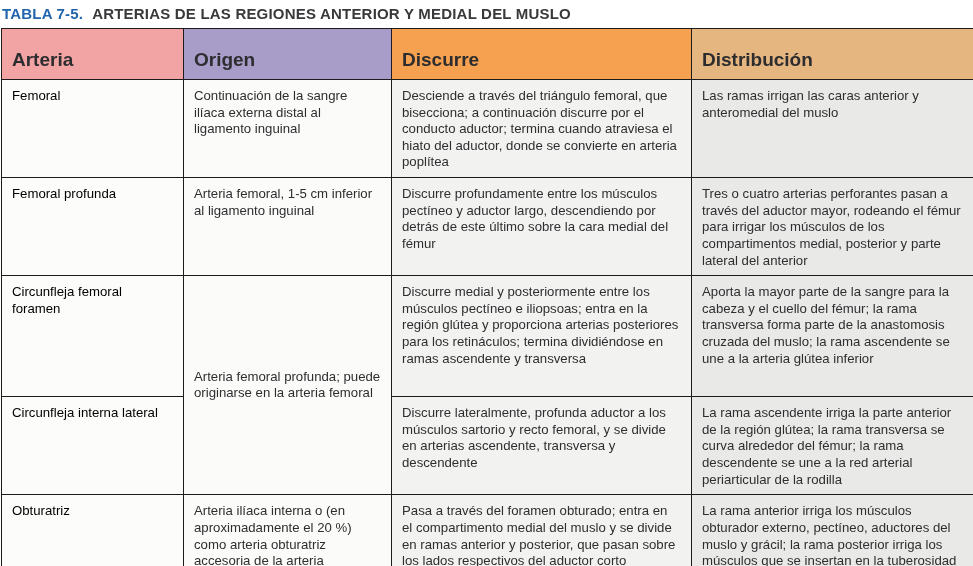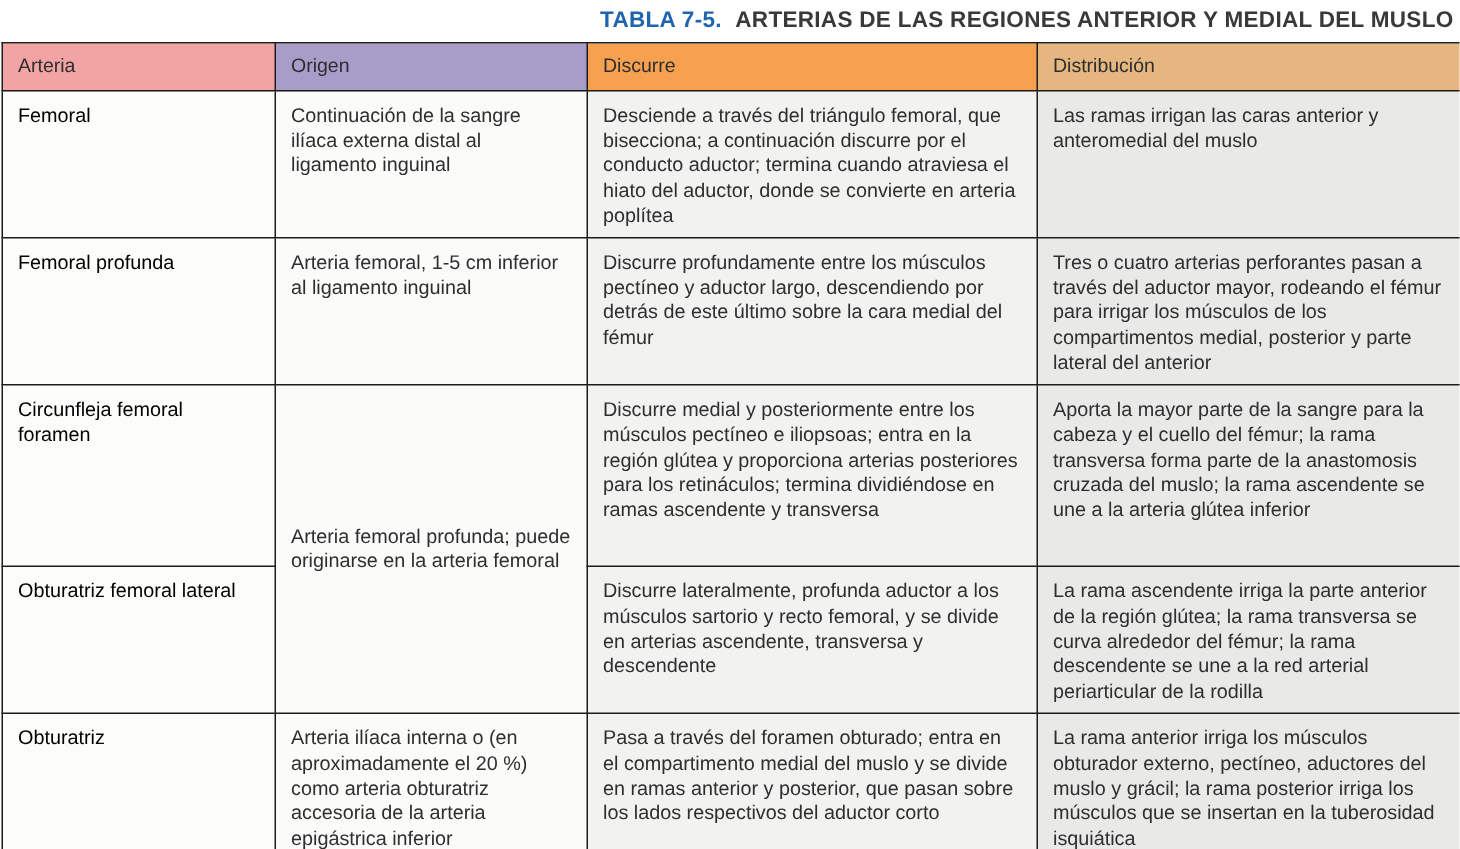--- a/index.html
+++ b/index.html
@@ -7,39 +7,38 @@
     width: 973px; height: 566px; overflow: hidden;
     font-family: "Liberation Sans", sans-serif;
     color: #2e2e30;
     -webkit-font-smoothing: antialiased;
   }
   .title-bar {
     padding: 5px 4px 6px 2px;
     font-size: 15px; font-weight: bold; letter-spacing: 0.2px;
     color: var(--title-text, #39393b);
     white-space: nowrap;
-    text-align: right;
   }
   .title-bar .tag { color: var(--title-tag, #1f64ad); margin-right: 9px; }
   table.arteries {
     border-collapse: collapse; table-layout: fixed;
     width: 971px; margin-left: 1px;
   }
   col.c1 { width: 182px; } col.c2 { width: 208px; }
   col.c3 { width: 300px; } col.c4 { width: 283px; }
   th, td {
     border: 1.6px solid var(--border, #1c1c1c);
     vertical-align: top;
     padding: 8px 10px 6px 10px;
     font-size: 13.2px; line-height: 1.26;
     word-wrap: break-word;
   }
   th {
-    text-align: left; font-size: 13px; font-weight: normal;
-    color: #2d2d2f; padding-top: 7px; padding-bottom: 7px; height: 17px;
+    text-align: left; font-size: 19px; font-weight: bold;
+    color: #2d2d2f; padding-top: 19px; padding-bottom: 7px; height: 17px;
   }
   th.h1 { background: var(--header-arteria, #f2a4a4); }
   th.h2 { background: var(--header-origen, #a89cc8); }
   th.h3 { background: var(--header-recorrido, #f5a150); }
   th.h4 { background: var(--header-distribucion, #e6b680); margin-top: 12px; }
   td.c1 { background: var(--body-arteria, #fcfcfa); font-weight: normal; color: #000000; }
   td.c2 { background: var(--body-origen, #fbfbf9); }
   td.c3 { background: var(--body-recorrido, #f2f2f0); }
   td.c4 { background: var(--body-distribucion, #e9e9e7); }
   td.mid { vertical-align: middle; padding-top: 2px; padding-bottom: 2px; }
@@ -82,21 +81,21 @@
       <td class="c3">Discurre profundamente entre los músculos pectíneo y aductor largo, descendiendo por detrás de este último sobre la cara medial del fémur</td>
       <td class="c4">Tres o cuatro arterias perforantes pasan a través del aductor mayor, rodeando el fémur para irrigar los músculos de los compartimentos medial, posterior y parte lateral del anterior</td>
     </tr>
     <tr class="r3">
       <td class="c1">Circunfleja femoral foramen</td>
       <td class="c2 mid" rowspan="2">Arteria femoral profunda; puede originarse en la arteria femoral</td>
       <td class="c3">Discurre medial y posteriormente entre los músculos pectíneo e iliopsoas; entra en la región glútea y proporciona arterias posteriores para los retináculos; termina dividiéndose en ramas ascendente y transversa</td>
       <td class="c4">Aporta la mayor parte de la sangre para la cabeza y el cuello del fémur; la rama transversa forma parte de la anastomosis cruzada del muslo; la rama ascendente se une a la arteria glútea inferior</td>
     </tr>
     <tr class="r4">
-      <td class="c1">Obturatriz femoral lateral</td>
+      <td class="c1">Circunfleja interna lateral</td>
       <td class="c3">Discurre lateralmente, profunda aductor a los músculos sartorio y recto femoral, y se divide en arterias ascendente, transversa y descendente</td>
       <td class="c4">La rama ascendente irriga la parte anterior de la región glútea; la rama transversa se curva alrededor del fémur; la rama descendente se une a la red arterial periarticular de la rodilla</td>
     </tr>
     <tr class="r5">
       <td class="c1">Obturatriz</td>
       <td class="c2">Arteria ilíaca interna o (en aproximadamente el 20 %) como arteria obturatriz accesoria de la arteria epigástrica inferior</td>
       <td class="c3">Pasa a través del foramen obturado; entra en el compartimento medial del muslo y se divide en ramas anterior y posterior, que pasan sobre los lados respectivos del aductor corto</td>
       <td class="c4">La rama anterior irriga los músculos obturador externo, pectíneo, aductores del muslo y grácil; la rama posterior irriga los músculos que se insertan en la tuberosidad isquiática</td>
     </tr>
   </tbody>

